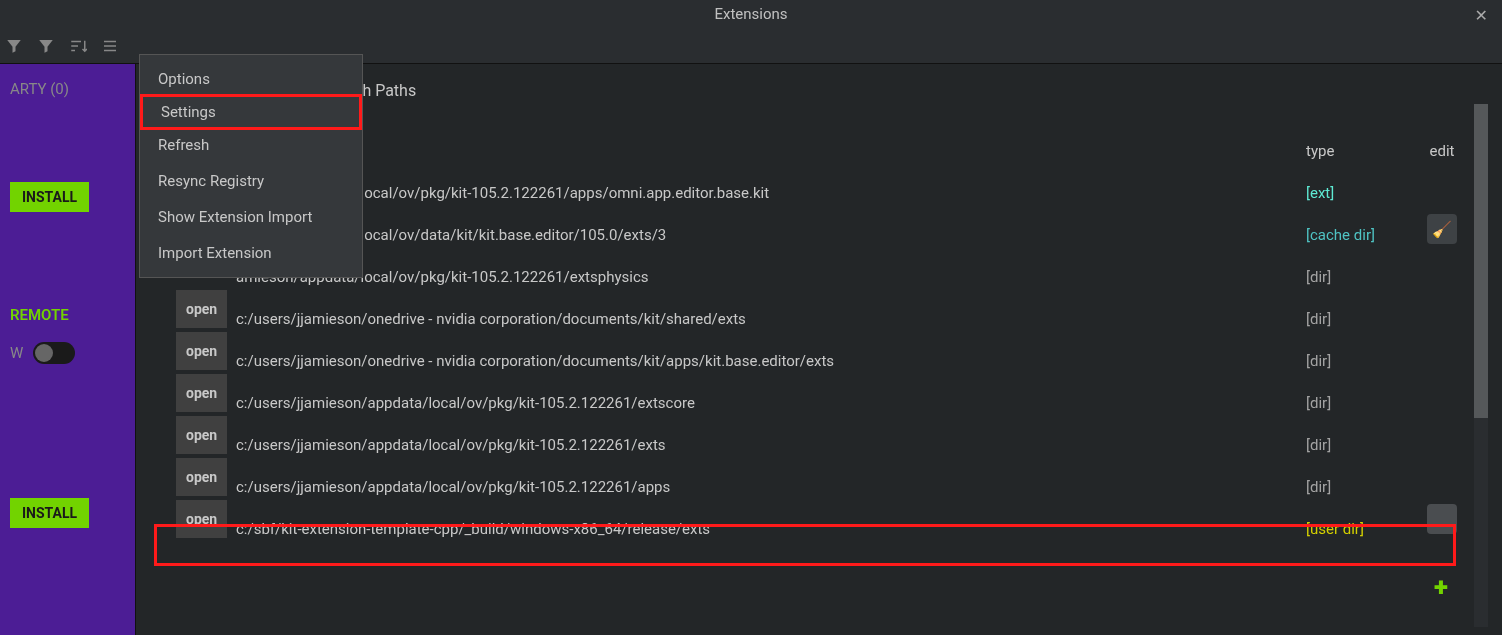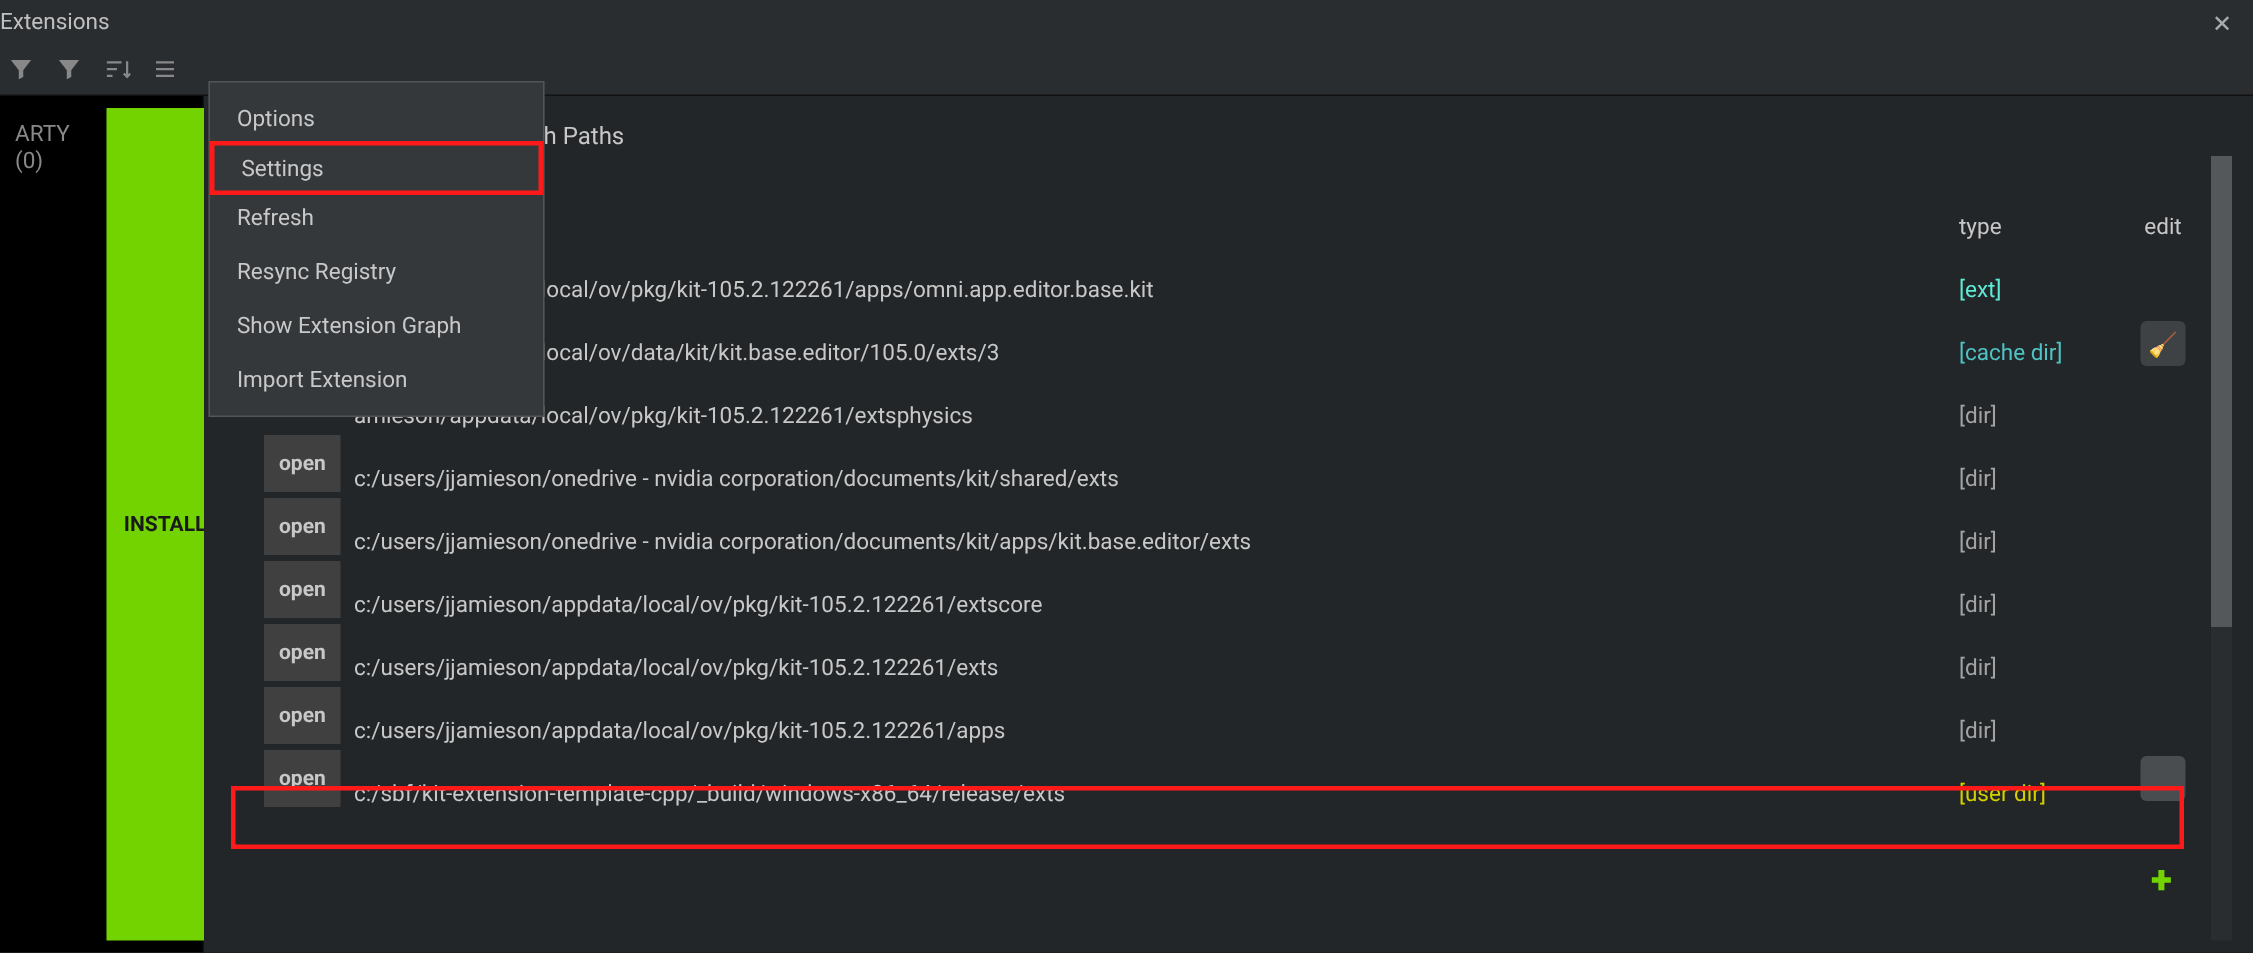--- a/index.html
+++ b/index.html
@@ -1,27 +1,27 @@
 <!DOCTYPE html>
 <html><head>
 <meta charset="utf-8">
 <style>
 * { margin: 0; padding: 0; box-sizing: border-box; font-family: -apple-system, BlinkMacSystemFont, "Segoe UI", Roboto, sans-serif; }
 body { background: #1a1d1f; color: #c4c4c4; width: 1502px; height: 635px; overflow: hidden; position: relative; }
 
-.titlebar { height: 28px; background: #2a2d30; display: flex; align-items: center; justify-content: flex-start; position: relative; }
+.titlebar { height: 28px; background: #2a2d30; display: flex; align-items: center; justify-content: center; position: relative; }
 .titlebar-text { color: #c0c0c0; font-size: 15px; }
 .close-x { position: absolute; right: 14px; top: 6px; color: #aaa; font-size: 16px; cursor: pointer; }
 
 .toolbar { height: 36px; background: #2a2d30; border-bottom: 1px solid #111; display: flex; align-items: center; padding: 0 4px; gap: 12px; }
 .tool-icon { width: 20px; height: 20px; display: flex; align-items: center; justify-content: center; color: #888; cursor: pointer; }
 
 .main-wrap { display: flex; height: calc(635px - 28px - 36px); }
 
-.sidebar { width: 136px; background: #000000; border-right: 1px solid #111; padding: 8px 10px; display: flex; flex-direction: row; gap: 12px; font-size: 15px; }
+.sidebar { width: 136px; background: #4c1d95; border-right: 1px solid #111; padding: 8px 10px; display: flex; flex-direction: column; gap: 12px; font-size: 15px; }
 .side-label { color: #888; margin-top: 8px; }
 .green-label { color: #72d300; font-weight: 600; }
 .install-btn { background: #72d300; color: #1a1a1a; padding: 7px 12px; font-weight: 700; font-size: 14px; border: none; cursor: pointer; display: inline-block; width: fit-content; }
 .toggle-row { display: flex; align-items: center; gap: 10px; color: #888; margin-top: 6px; }
 .toggle { width: 42px; height: 22px; background: #1a1a1a; border-radius: 11px; position: relative; }
 .toggle-knob { width: 18px; height: 18px; background: #666; border-radius: 50%; position: absolute; top: 2px; left: 2px; }
 
 .content { flex: 1; background: #232628; position: relative; padding: 0 0 0 0; }
 .content-inner { position: absolute; left: 18px; right: 30px; top: 8px; }
 
@@ -184,15 +184,15 @@
     </div>
     <div class="hl-row-red" style="left:18px; right:46px; top:460px; height:42px;"></div>
   </div>
 </div>
 
 <div class="context-menu">
   <div class="menu-item">Options</div>
   <div class="menu-item menu-item-hl">Settings</div>
   <div class="menu-item">Refresh</div>
   <div class="menu-item">Resync Registry</div>
-  <div class="menu-item">Show Extension Graph</div>
+  <div class="menu-item">Show Extension Import</div>
   <div class="menu-item">Import Extension</div>
 </div>
 
 </body></html>

